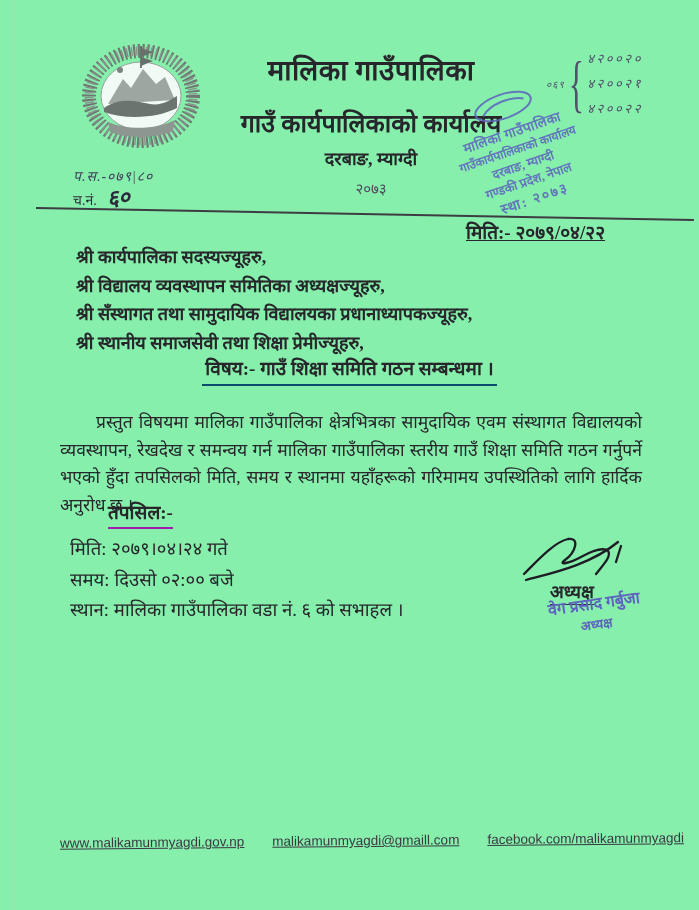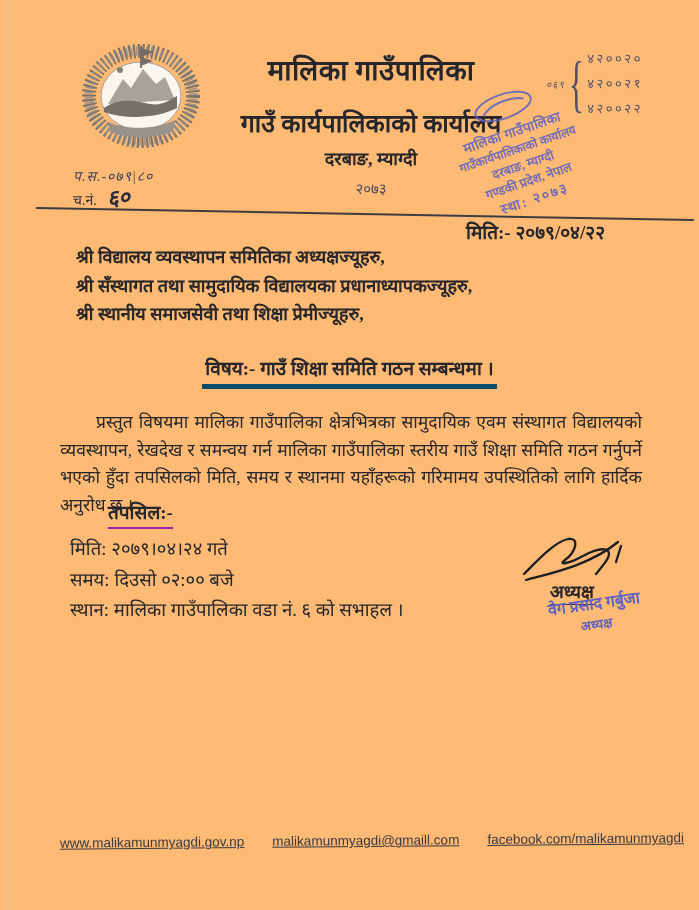--- a/index.html
+++ b/index.html
@@ -1,61 +1,61 @@
 <!DOCTYPE html>
 <html><head>
 <meta charset="utf-8">
 <style>
   html,body{margin:0;padding:0;background:#ffffff;}
-  .page{position:relative;width:699px;height:910px;background:#fdba74;overflow:hidden;
+  .page{position:relative;width:699px;height:910px;background:#86efac;overflow:hidden;
         font-family:"Liberation Serif",serif;color:#26262b;}
   .scan-line{position:absolute;left:9px;top:0;width:1px;height:100%;background:#c6c6cc;opacity:.65;}
 
   
   .emblem{position:absolute;left:78px;top:36px;width:126px;height:114px;opacity:.92;}
 
   
   .header-block{position:absolute;left:190px;top:50px;width:362px;text-align:center;}
   .muni-name{font-size:28px;font-weight:bold;letter-spacing:.5px;}
   .office-name{font-size:25px;font-weight:600;margin-top:17px;}
   .office-addr{font-size:18px;font-weight:bold;margin-top:7px;}
   .est-year{font-size:15px;margin-top:8px;color:#4e4e5c;}
 
   
   .phone-block{position:absolute;left:546px;top:46px;display:flex;align-items:center;color:#50506a;}
   .area-code{font-size:10px;font-style:italic;letter-spacing:1px;}
   .brace{font-size:64px;font-weight:300;line-height:.9;transform:scaleX(.5);margin:0 -4px;color:#50506a;}
-  .phone-list{font-size:13px;letter-spacing:2.5px;line-height:25px;}
+  .phone-list{font-size:13px;font-style:italic;letter-spacing:2.5px;line-height:25px;}
 
   
   .ref-block{position:absolute;left:73px;top:166px;line-height:21px;}
   .ref-no{font-size:14px;font-style:italic;color:#41415a;letter-spacing:1px;}
   .disp-label{font-size:14px;color:#2e2e38;}
   .disp-val{display:inline-block;font-size:22px;font-weight:bold;font-style:italic;
             transform:rotate(-5deg);margin-left:6px;color:#2b2b3a;}
 
   .divider{position:absolute;left:36px;top:207px;width:658px;border-top:2px solid #3c3c42;
            transform:rotate(1.05deg);transform-origin:left top;z-index:1;}
 
   
   .office-stamp{position:absolute;left:426px;top:90px;width:184px;transform:rotate(-19deg);
                 color:#5e63bf;text-align:center;opacity:.86;z-index:3;font-weight:600;}
   .office-stamp .s1{font-size:13.5px;letter-spacing:.5px;}
   .office-stamp .s2{font-size:12px;}
   .office-stamp .s3{font-size:12.5px;}
   .office-stamp .s4{font-size:12.5px;}
   .office-stamp .s5{font-size:14px;letter-spacing:2px;}
 
-  .date-line{position:absolute;left:466px;top:219px;font-size:19px;font-weight:600;}
+  .date-line{position:absolute;left:466px;top:219px;font-size:19px;font-weight:600;text-decoration:underline;}
 
   .addressees{position:absolute;left:76px;top:243px;font-size:18px;line-height:28.5px;font-weight:600;}
 
   .subject-wrap{position:absolute;left:0;top:355px;width:100%;text-align:center;}
   .subject{display:inline-block;font-size:19px;font-weight:bold;
-           border-bottom:5px solid #0c4a6e;padding:0 3px 3px;}
+           border-bottom:2px solid #0c4a6e;padding:0 3px 3px;}
 
   .body-par{position:absolute;left:60px;top:389px;width:582px;font-size:17.5px;line-height:27.5px;
             text-align:justify;text-indent:36px;font-weight:500;margin-top:20px;}
 
   .schedule-heading{position:absolute;left:108px;top:499px;font-size:19px;font-weight:bold;
                     border-bottom:2px solid #a21caf;padding-bottom:2px;}
   .schedule{position:absolute;left:70px;top:534px;font-size:18.5px;line-height:30.5px;font-weight:500;}
   .schedule b{font-weight:normal;margin-right:5px;}
 
   .signature-svg{position:absolute;left:518px;top:530px;width:118px;height:58px;z-index:2;}
@@ -131,20 +131,21 @@
     <div class="s1">मालिका गाउँपालिका</div>
     <div class="s2">गाउँकार्यपालिकाको कार्यालय</div>
     <div class="s3">दरबाङ, म्याग्दी</div>
     <div class="s4">गण्डकी प्रदेश, नेपाल</div>
     <div class="s5">स्था: २०७३</div>
   </div>
 
   <div class="date-line">मिति:- २०७९/०४/२२</div>
 
   <div class="addressees">
+    <div>श्री कार्यपालिका सदस्यज्यूहरु,</div>
     <div>श्री विद्यालय व्यवस्थापन समितिका अध्यक्षज्यूहरु,</div>
     <div>श्री सँस्थागत तथा सामुदायिक विद्यालयका प्रधानाध्यापकज्यूहरु,</div>
     <div>श्री स्थानीय समाजसेवी तथा शिक्षा प्रेमीज्यूहरु,</div>
   </div>
 
   <div class="subject-wrap">
     <span class="subject">विषय:- गाउँ शिक्षा समिति गठन सम्बन्धमा ।</span>
   </div>
 
   <div class="body-par">प्रस्तुत विषयमा मालिका गाउँपालिका क्षेत्रभित्रका सामुदायिक एवम संस्थागत विद्यालयको व्यवस्थापन, रेखदेख र समन्वय गर्न मालिका गाउँपालिका स्तरीय गाउँ शिक्षा समिति गठन गर्नुपर्ने भएको हुँदा तपसिलको मिति, समय र स्थानमा यहाँहरूको गरिमामय उपस्थितिको लागि हार्दिक अनुरोध छ ।</div>

